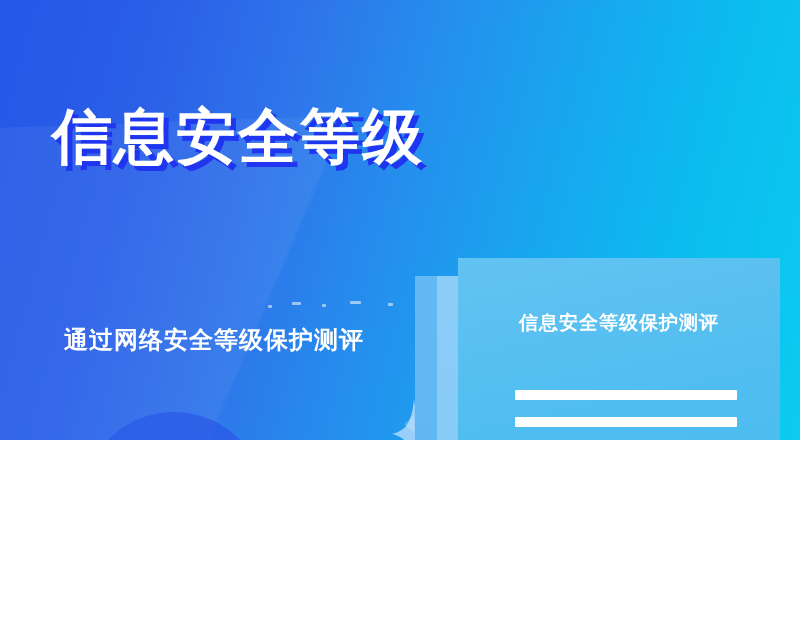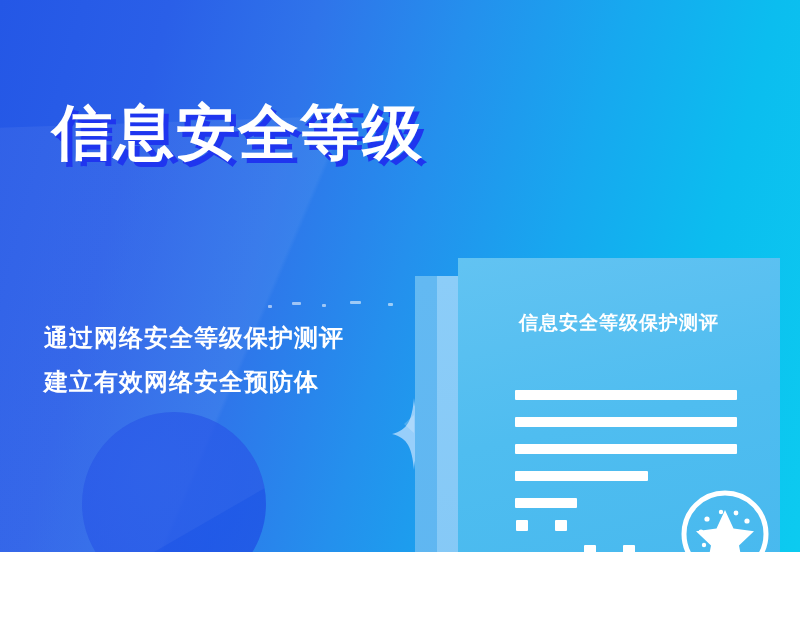--- a/index.html
+++ b/index.html
@@ -3,23 +3,23 @@
 <meta charset="utf-8">
 <style>
   html, body {
     margin: 0;
     padding: 0;
     background: #ffffff;
   }
   #banner {
     position: relative;
     width: 800px;
-    height: 552px;
+    height: 440px;
     overflow: hidden;
-    font-family: Liberation Mono, monospace;
+    font-family: Liberation Serif, serif;
     background: linear-gradient(105deg,
                 #2457e6 0%,
                 #2a5fe8 18%,
                 #2f74ea 34%,
                 #2490ed 50%,
                 #17a8ef 66%,
                 #0bbdef 82%,
                 #0ccbf0 100%);
   }
 
@@ -111,21 +111,21 @@
     line-height: 82px;
     color: #ffffff;
     letter-spacing: 2px;
     text-shadow: 5px 5px 0 #1f35ef;
     white-space: nowrap;
   }
 
   
   .subtitle {
     position: absolute;
-    left: 44px;
+    left: 64px;
     top: 318px;
     width: 420px;
   }
   .subtitle-line {
     font-size: 24px;
     font-weight: 600;
     line-height: 44px;
     color: #ffffff;
     letter-spacing: 1px;
     white-space: nowrap;
@@ -259,21 +259,20 @@
   </div>
 
   <div class="edge-arrow"></div>
 
   <div class="headline">
     <div class="headline-line">信息安全等级</div>
   </div>
 
   <div class="subtitle">
     <div class="subtitle-line">通过网络安全等级保护测评</div>
-    <div class="subtitle-line">建立有效网络安全预防体</div>
   </div>
 
   <div class="doc-stack">
 
     <div class="doc-sheet doc-back-2"></div>
     <div class="doc-sheet doc-back-1"></div>
     <div class="doc-sheet doc-front"></div>
 
     <div class="doc-title">信息安全等级保护测评</div>
 

